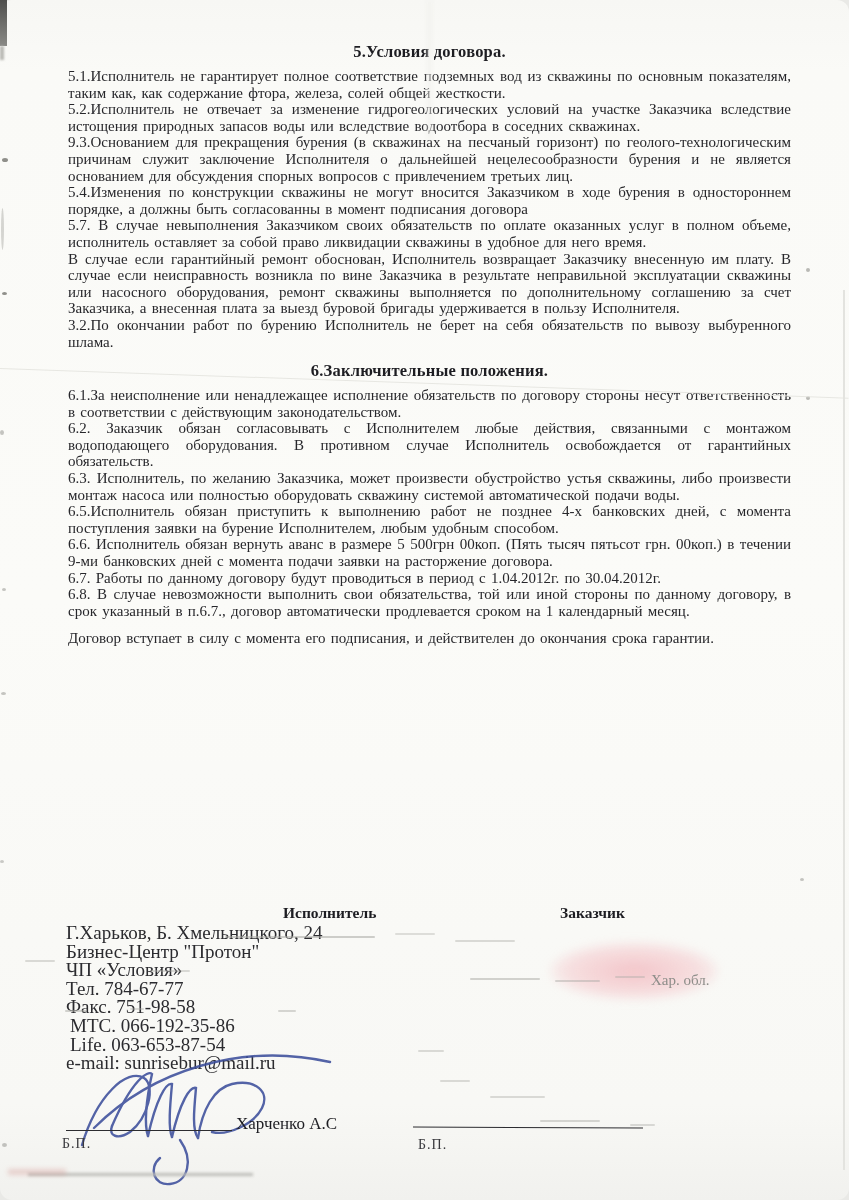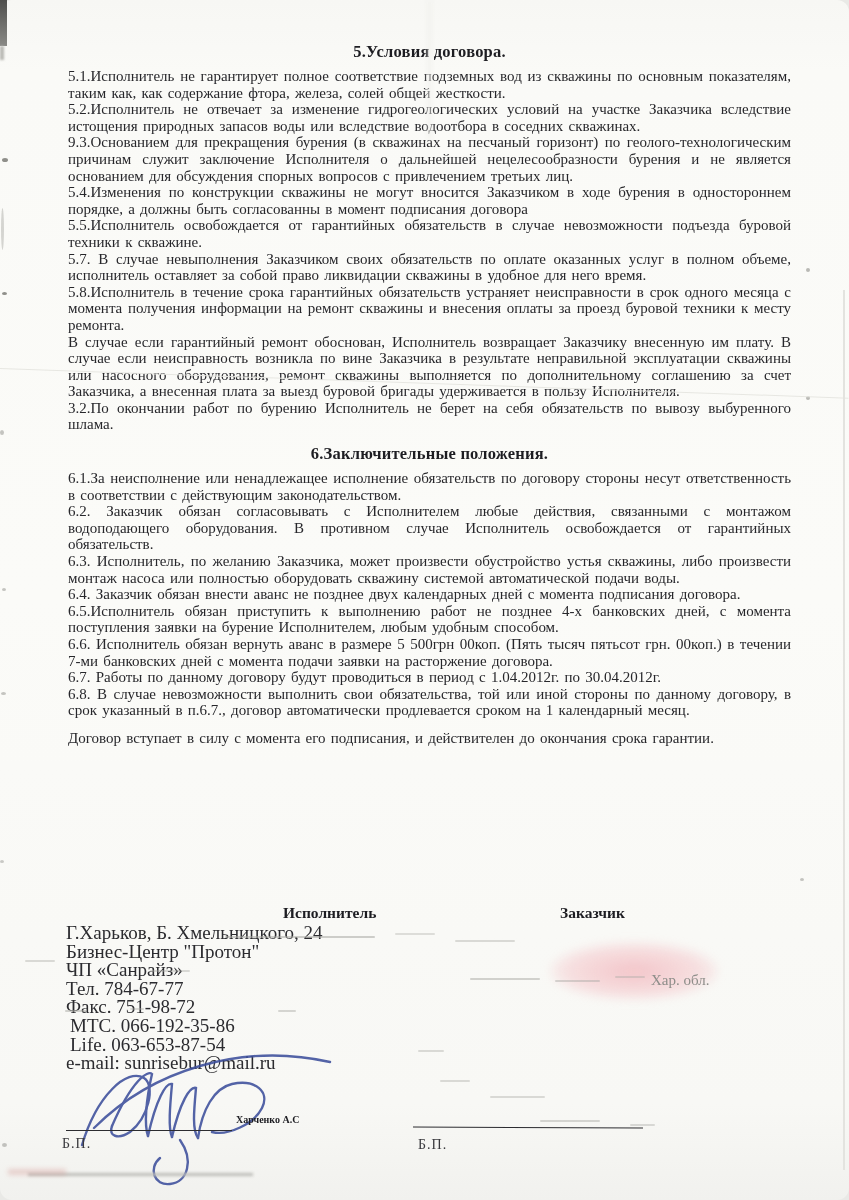--- a/index.html
+++ b/index.html
@@ -26,21 +26,21 @@
     margin:0;font-size:15px;line-height:16.6px;text-align:justify;
     word-spacing:1.5px;color:#27272b;
   }
   p.closing{margin-top:11px;}
   
   .parties{position:absolute;left:0;top:898px;width:775px;height:302px;}
   .party-head{position:absolute;font-weight:bold;font-size:15.5px;color:#1d1d22;}
   .exec-head{left:283px;top:6px;}
   .cust-head{left:560px;top:6px;}
   .details{position:absolute;left:66px;top:26px;font-size:19px;line-height:18.6px;color:#2b2b2f;}
-  .exec-name{position:absolute;left:236px;top:216px;font-weight:bold;font-size:10px;color:#1d1d22;}
+  .exec-name{position:absolute;left:236px;top:216px;font-weight:normal;font-size:17px;color:#1d1d22;}
   .seal{position:absolute;font-size:14px;color:#3a3a3e;letter-spacing:1px;}
   .seal-left{left:62px;top:238px;}
   .seal-right{left:418px;top:239px;}
   .sig-line{position:absolute;height:0;border-bottom:1.4px solid #2c2c30;}
   .sig-line-left{left:66px;top:232px;width:166px;}
   .sig-line-right{left:413px;top:229px;width:230px;transform:rotate(.25deg);}
   .signature{position:absolute;left:52px;top:142px;}
   .faint-txt{position:absolute;left:651px;top:74px;font-size:15px;color:#8d8d89;}
   
   .dash{position:absolute;background:#a9a9a4;opacity:.55;border-radius:1px;}
@@ -64,49 +64,46 @@
 <body>
 
 <div class="paper">
 
   <div class="content">
     <div class="sec-title">5.Условия договора.</div>
     <p class="body">5.1.Исполнитель   не гарантирует полное соответствие  подземных вод  из скважины по основным показателям, таким как, как содержание фтора, железа, солей общей жесткости.</p>
     <p class="body">5.2.Исполнитель не отвечает за изменение гидрогеологических условий на участке Заказчика вследствие  истощения природных запасов  воды или вследствие водоотбора  в соседних скважинах.</p>
     <p class="body">9.3.Основанием для прекращения  бурения (в скважинах на песчаный горизонт)  по геолого-технологическим  причинам  служит  заключение  Исполнителя  о  дальнейшей нецелесообразности бурения  и не является  основанием для  обсуждения  спорных вопросов с привлечением третьих лиц.</p>
     <p class="body">5.4.Изменения по конструкции скважины не могут вносится Заказчиком в ходе бурения  в одностороннем порядке, а  должны быть согласованны в момент подписания договора</p>
-    <p class="body">5.5.Исполнитель освобождается  от гарантийных обязательств   в случае невозможности подъезда  буровой техники к  скважине.</p>
     <p class="body">5.7. В случае невыполнения Заказчиком своих обязательств по оплате оказанных услуг в полном объеме, исполнитель оставляет за собой право ликвидации скважины в удобное для него время.</p>
-    <p class="body">5.8.Исполнитель в течение срока гарантийных обязательств устраняет неисправности в срок одного месяца с момента получения  информации на ремонт скважины и внесения оплаты  за проезд буровой техники к месту ремонта.</p>
     <p class="body">В случае если  гарантийный ремонт обоснован, Исполнитель возвращает Заказчику внесенную им плату. В случае  если неисправность возникла  по вине Заказчика в результате неправильной эксплуатации скважины или насосного   оборудования, ремонт скважины выполняется по дополнительному соглашению  за счет Заказчика, а внесенная плата за выезд буровой бригады удерживается в пользу Исполнителя.</p>
     <p class="body">3.2.По окончании работ по бурению Исполнитель не берет на себя обязательств по вывозу выбуренного шлама.</p>
 
     <div class="sec-title second">6.Заключительные положения.</div>
     <p class="body">6.1.За неисполнение или ненадлежащее исполнение обязательств по договору стороны несут ответственность в соответствии с действующим законодательством.</p>
     <p class="body">6.2. Заказчик обязан согласовывать с Исполнителем любые действия, связанными с монтажом водоподающего  оборудования.  В  противном  случае  Исполнитель  освобождается  от гарантийных обязательств.</p>
     <p class="body">6.3. Исполнитель, по желанию Заказчика, может произвести обустройство устья скважины, либо произвести монтаж насоса или полностью оборудовать скважину системой автоматической подачи воды.</p>
-    <p class="body">6.4. Заказчик обязан внести аванс не позднее двух календарных дней с момента подписания договора.</p>
     <p class="body">6.5.Исполнитель обязан приступить к выполнению работ не позднее 4-х банковских дней, с момента поступления заявки на бурение Исполнителем, любым удобным способом.</p>
-    <p class="body">6.6. Исполнитель обязан вернуть аванс в размере 5 500грн 00коп. (Пять тысяч пятьсот грн. 00коп.) в течении 7-ми банковских дней с момента подачи заявки на расторжение договора.</p>
+    <p class="body">6.6. Исполнитель обязан вернуть аванс в размере 5 500грн 00коп. (Пять тысяч пятьсот грн. 00коп.) в течении 9-ми банковских дней с момента подачи заявки на расторжение договора.</p>
     <p class="body">6.7. Работы по данному договору будут проводиться в период с 1.04.2012г. по 30.04.2012г.</p>
     <p class="body">6.8. В случае невозможности выполнить свои обязательства, той или иной стороны по данному договору, в срок указанный в п.6.7., договор автоматически продлевается сроком на 1 календарный месяц.</p>
 
     <p class="body closing">Договор вступает в силу с момента его подписания, и действителен до окончания срока гарантии.</p>
   </div>
 
   <div class="parties">
     <div class="party-head exec-head">Исполнитель</div>
     <div class="party-head cust-head">Заказчик</div>
 
     <div class="details">
       <div>Г.Харьков, Б. Хмельницкого, 24</div>
       <div>Бизнес-Центр "Протон"</div>
-      <div>ЧП «Санрайз»</div>
+      <div>ЧП «Условия»</div>
       <div>Тел. 784-67-77</div>
-      <div>Факс. 751-98-72</div>
+      <div>Факс. 751-98-58</div>
       <div style="padding-left:4px">МТС. 066-192-35-86</div>
       <div style="padding-left:4px">Life. 063-653-87-54</div>
       <div>e-mail:  sunrisebur@mail.ru</div>
     </div>
 
     <div class="redaction"></div>
     <div class="dash" style="left:225px;top:38px;width:150px;height:2px"></div>
     <div class="dash" style="left:395px;top:35px;width:40px;height:2px;opacity:.35"></div>
     <div class="dash" style="left:455px;top:42px;width:60px;height:2px;opacity:.4"></div>
     <div class="dash" style="left:25px;top:62px;width:30px;height:2px;opacity:.4"></div>

